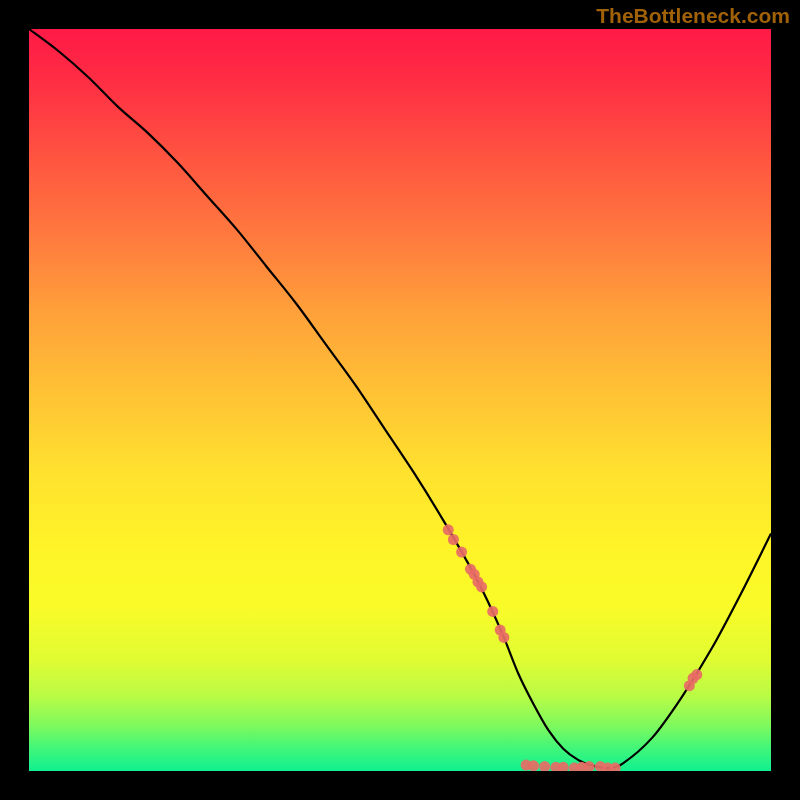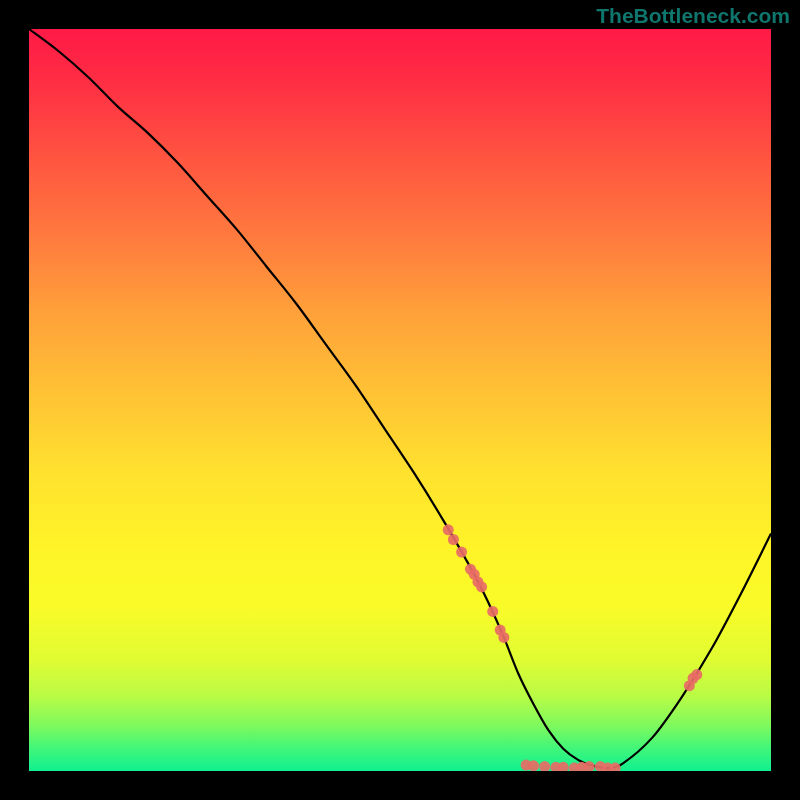--- a/index.html
+++ b/index.html
@@ -7,21 +7,21 @@
     width: 800px;
     height: 800px;
     background: #000;
     position: relative;
     font-family: Arial, sans-serif;
   }
   .watermark {
     position: absolute;
     top: 4px;
     right: 10px;
-    color: #0f766e;
+    color: #a16207;
     font-size: 21px;
     font-weight: bold;
     z-index: 10;
   }
   .plot-area {
     position: absolute;
     top: 29px;
     left: 29px;
     width: 742px;
     height: 742px;

